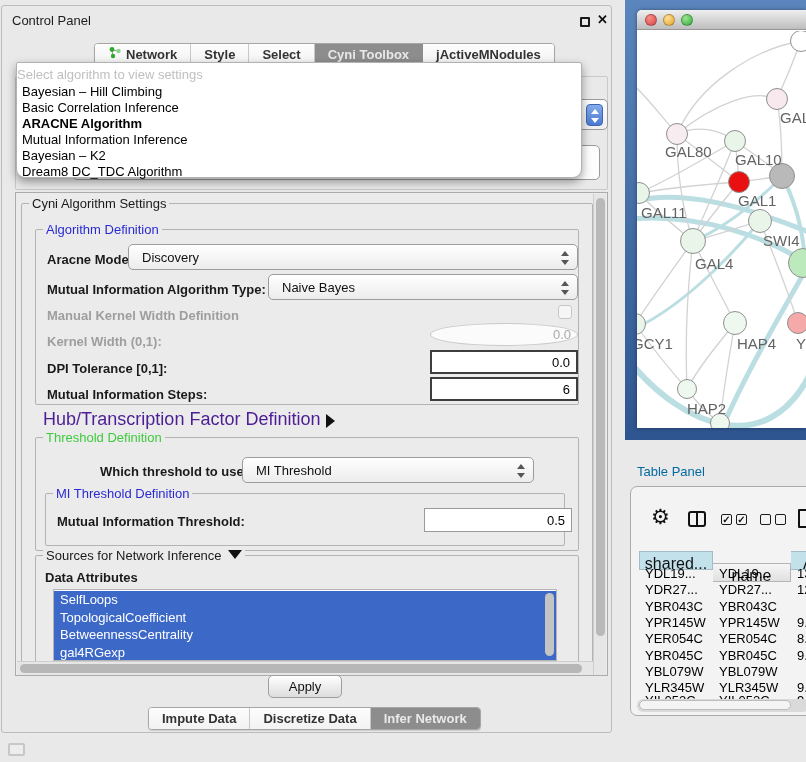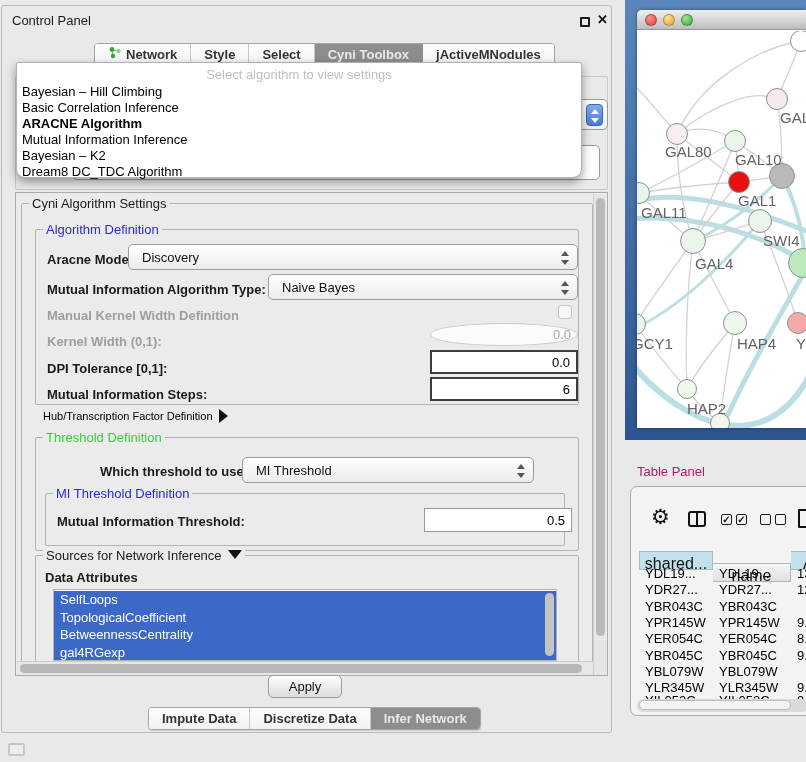--- a/index.html
+++ b/index.html
@@ -21,21 +21,21 @@
 
   
   .inf-panel { position:absolute; left:13px; top:70px; width:593px; height:114px; border:1px solid #c9c9c9; border-radius:2px; background:#e9e9e9; }
   .combo-frag1 { position:absolute; left:70px; top:93px; width:536px; height:31px; border:1px solid #9a9a9a; border-radius:5px; background:linear-gradient(#ffffff,#efefef); }
   .bluestep { position:absolute; right:4px; top:4px; width:17px; height:22px; border-radius:4px; background:linear-gradient(#86ace9,#4a7ad0); border:1px solid #3b66b5; }
   .combo-frag2 { position:absolute; left:70px; top:139px; width:528px; height:35px; border:1px solid #9a9a9a; border-radius:5px; background:#fdfdfd; }
   .frag2text { position:absolute; left:14px; top:10px; color:#9b9b9b; font-size:13px; }
 
   
   .popup { position:absolute; left:14px; top:56px; width:566px; height:116px; background:#fff; border:1px solid #b2b2b2; border-radius:2px 2px 9px 9px; box-shadow:0 4px 10px rgba(0,0,0,.38); z-index:40; }
-  .popup .hint { position:absolute; left:0; right:0; top:4px; text-align:center; color:#bfbfbf; font-size:13px; }
+  .popup .hint { position:absolute; left:0; right:0; top:4px; color:#bfbfbf; font-size:13px; }
   .pitem { position:absolute; left:5px; right:5px; height:15px; font-size:13px; color:#000; white-space:nowrap; }
   .pitem.bold { font-weight:bold; }
 
   
   .souter { position:absolute; left:13px; top:186px; width:593px; height:484px; border:1px solid #ababab; background:#ebebeb;padding-left:28px; }
   .group { position:absolute; border:1px solid #b3b3b3; border-radius:2px; }
   .gtitle { position:absolute; background:#ebebeb; padding:0 3px; font-size:13px; white-space:nowrap; }
   .gtitle.blue { color:#2a2ad4; }
   .gtitle.green { color:#3ecb3e; }
   .flabel { position:absolute; font-size:13px; font-weight:bold; color:#1a1a1a; white-space:nowrap; }
@@ -72,21 +72,21 @@
   .net-titlebar { position:absolute; left:0; top:0; right:0; height:20px; background:linear-gradient(#efefef,#bdbdbd); border-bottom:1px solid #979797; }
   .light { position:absolute; top:4px; width:12px; height:12px; border-radius:50%; border:1px solid rgba(0,0,0,.25); }
   .light.red { left:8px; background:radial-gradient(circle at 35% 30%, #f88f8a,#d84440); }
   .light.yellow { left:26px; background:radial-gradient(circle at 35% 30%, #ffe09a,#e3a426); }
   .light.green { left:44px; background:radial-gradient(circle at 35% 30%, #9fe48f,#2fae3e); }
   .net-canvas { position:absolute; left:0; top:21px; width:169px; height:397px; background:#fff; overflow:hidden; }
   .node { position:absolute; border:1px solid #8f8f8f; border-radius:50%; }
   .nlabel { position:absolute; font-size:15px; color:#636363; white-space:nowrap; }
 
   
-  .tp-title { position:absolute; left:637px; top:464px; font-size:13px; color:#be185d; }
+  .tp-title { position:absolute; left:637px; top:464px; font-size:13px; color:#0369a1; }
   .tp-window { position:absolute; left:630px; top:486px; width:185px; height:230px; background:#f3f3f3; border:1px solid #ababab; border-radius:7px; }
   .gear { position:absolute; left:20px; top:19px; font-size:21px; color:#111; line-height:21px; }
   .split { position:absolute; left:57px; top:24px; width:18px; height:16px; border:2px solid #111; border-radius:3px; }
   .split::after { content:""; position:absolute; left:6px; top:0; bottom:0; width:2px; background:#111; }
   .cb { position:absolute; width:11px; height:11px; border:1.5px solid #1a1a1a; border-radius:2px; top:27px; font-size:10px; line-height:9px; text-align:center; color:#111; font-weight:bold; }
   .ficon { position:absolute; left:167px; top:22px; width:14px; height:19px; border:2px solid #111; border-radius:1px; background:#f3f3f3; }
   .thead { position:absolute; top:64px; height:19px; font-size:16px; color:#111; text-align:center; line-height:24px; border:1px solid #b5b5b5; border-left:none; overflow:hidden; white-space:nowrap; }
   .thead.blue { background:#c3e1eb; border-color:#a3bcc5; }
   .thead.gray { background:linear-gradient(#f6f6f6,#e0e0e0);margin-top:12px; }
   .trow { position:absolute; left:8px; width:220px; height:16.3px; line-height:16.3px; font-size:13px; color:#000; white-space:nowrap; }
@@ -176,21 +176,21 @@
 
       <span class="flabel dis" style="left:31px; top:141px;">Kernel Width (0,1):</span>
       <input class="tfield light" style="left: 414px; top: 130px; width: 148px; height: 23px;" value="0.0">
 
       <span class="flabel" style="left:31px; top:168px;">DPI Tolerance [0,1]:</span>
       <input class="tfield dark" style="left: 414px; top: 157px; width: 148px; height: 24px;" value="0.0">
 
       <span class="flabel" style="left:31px; top:194px;">Mutual Information Steps:</span>
       <input class="tfield dark" style="left: 414px; top: 184px; width: 148px; height: 24px;" value="6">
 
-      <div style="position:absolute; left:27px; top:216px; font-size:11px; color:#000000;">
+      <div style="position:absolute; left:27px; top:216px; font-size:18px; color:#4c1d95;">
         <span>Hub/Transcription Factor Definition</span><span class="tri-right"></span>
       </div>
 
       <div class="group" style="left:19px; top:244px; width:544px; height:114px;"></div>
       <span class="gtitle green" style="left:27px; top:237px;">Threshold Definition</span>
 
       <span class="flabel" style="left:84px; top:271px;">Which threshold to use:</span>
       <div class="combo" style="left:226px; top:264px; width:292px; height:26px;">
         <span class="cval">MI Threshold</span>
         <span class="stepper"></span>

